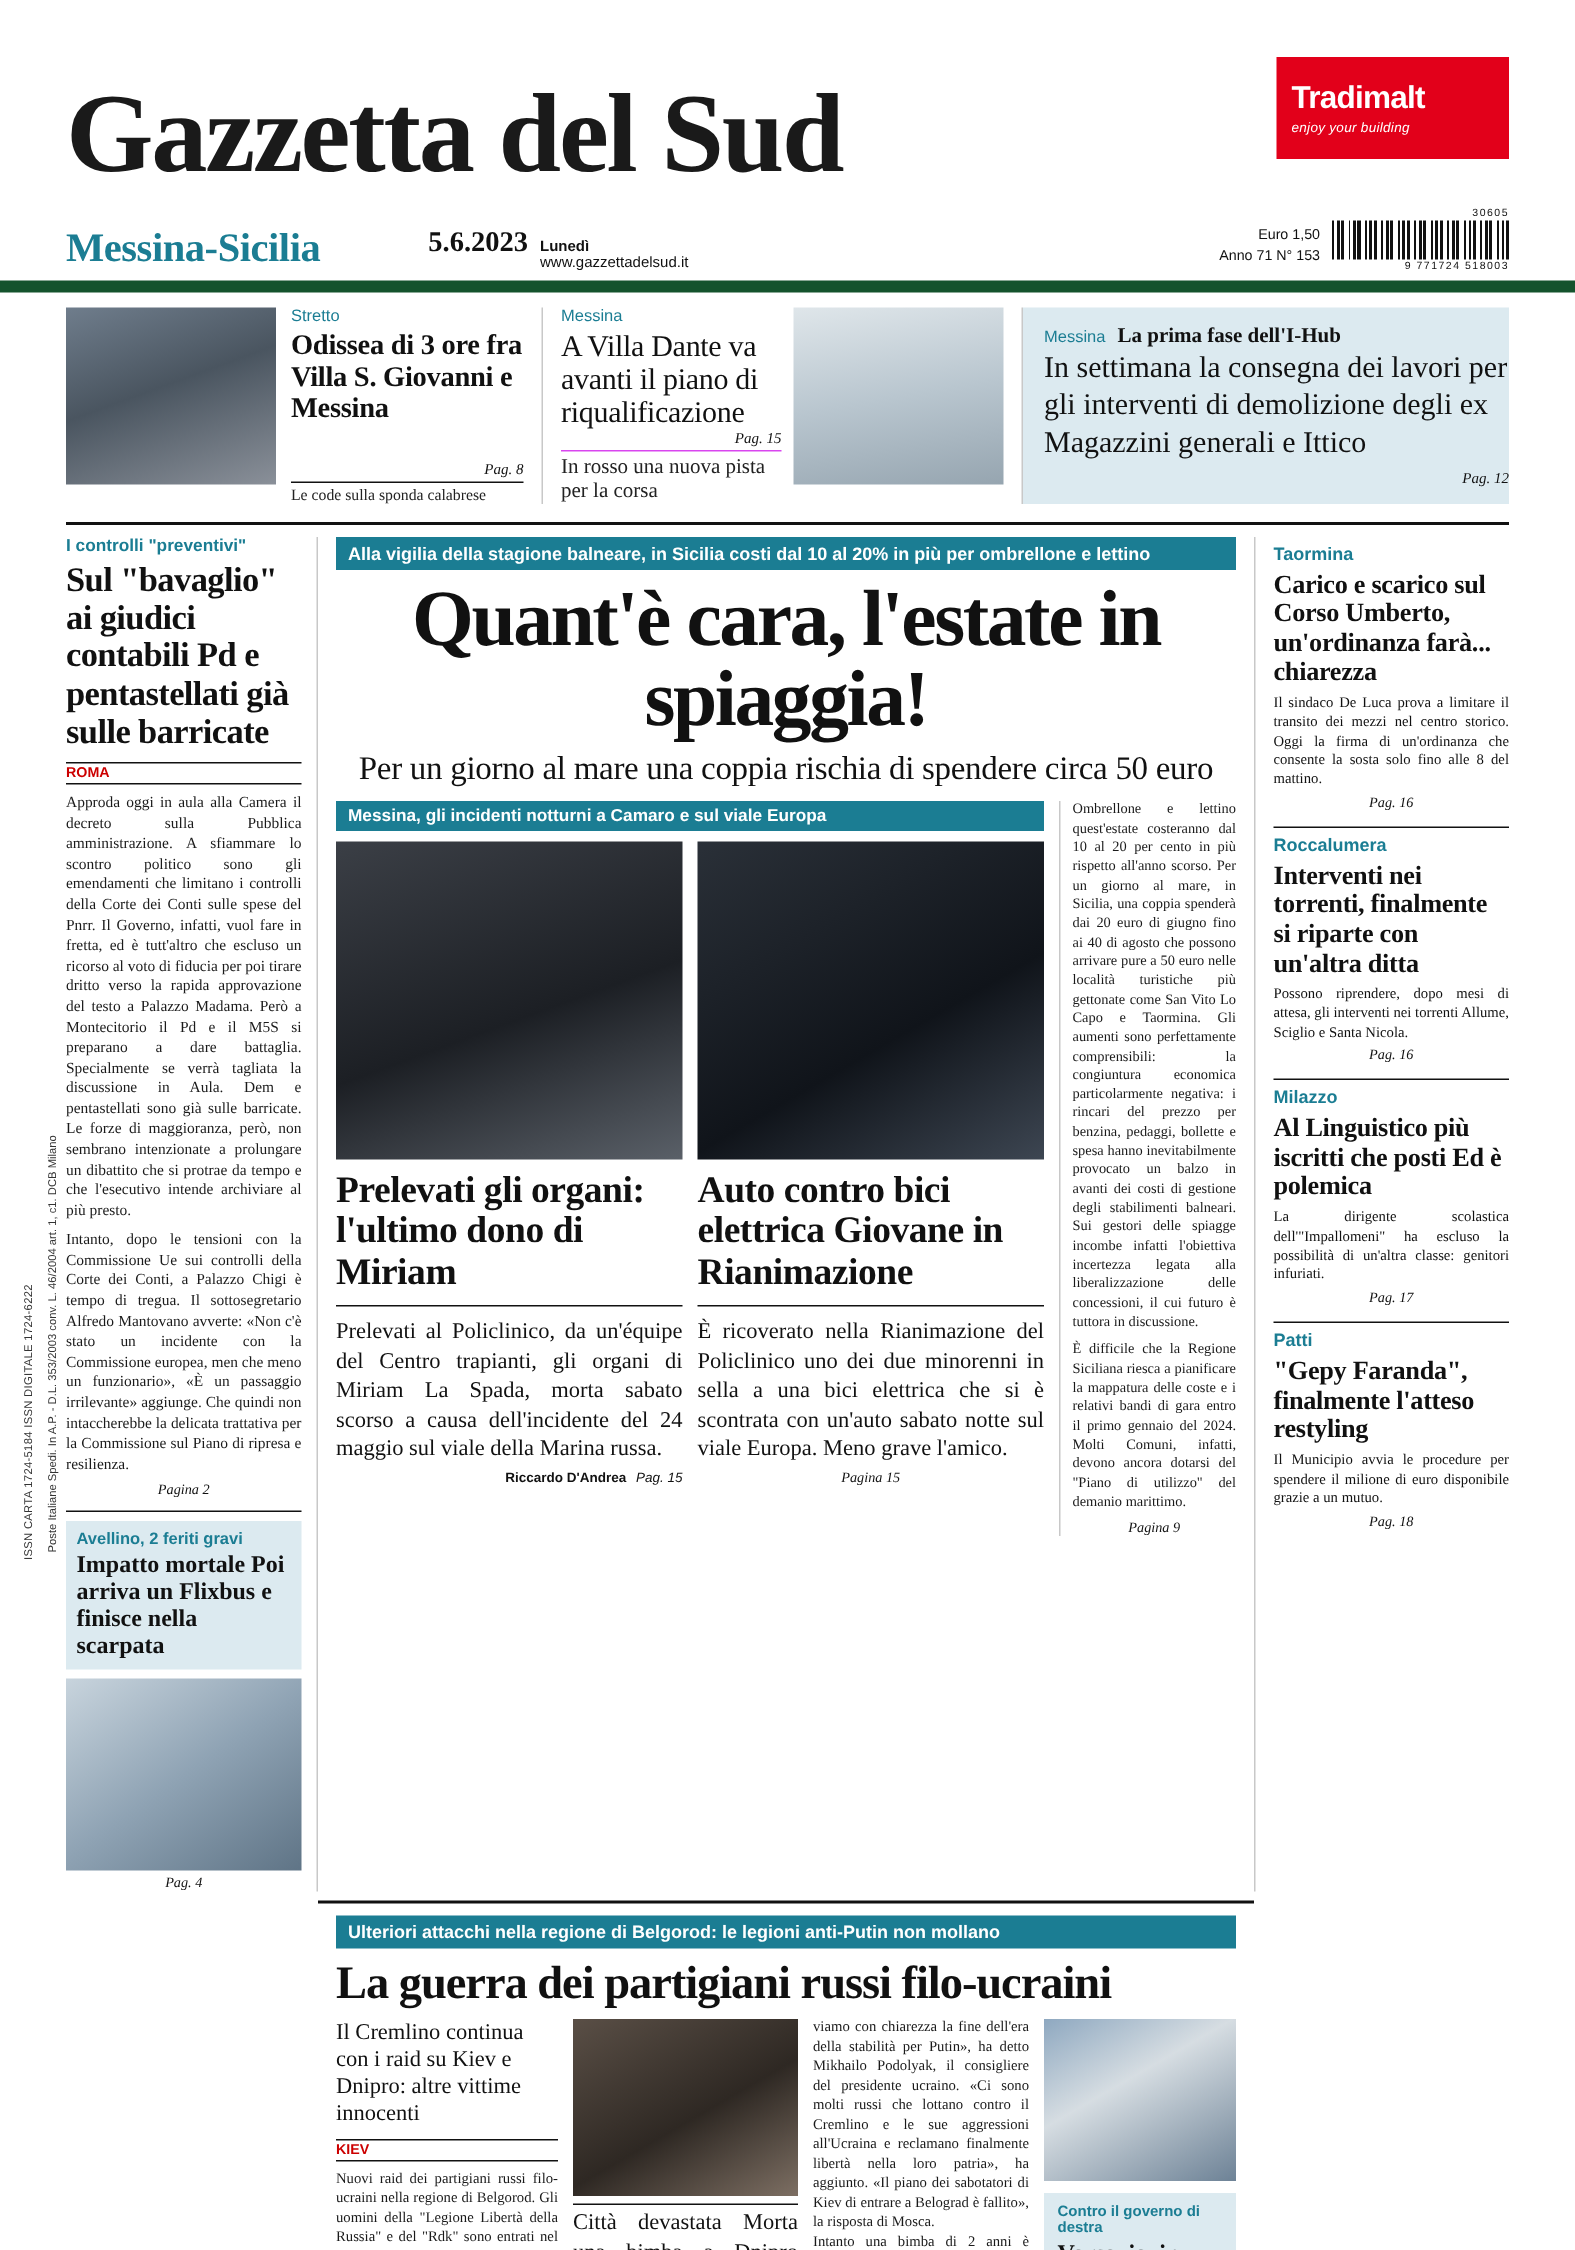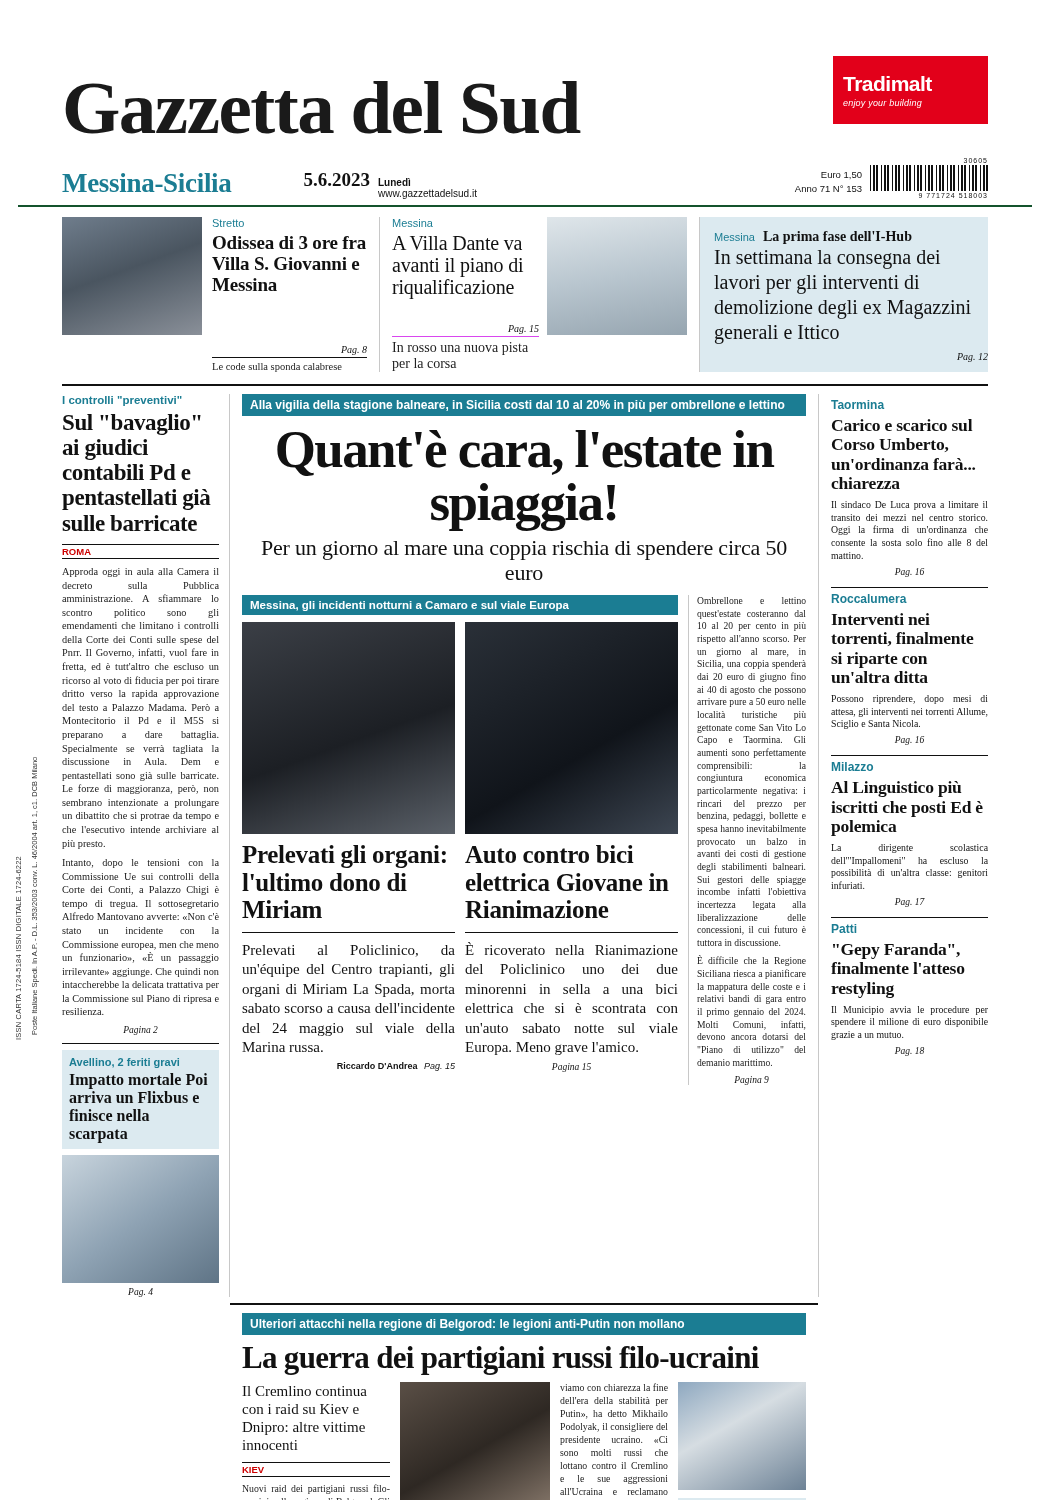--- a/index.html
+++ b/index.html
@@ -4,21 +4,21 @@
 <style>
   * { box-sizing: border-box; margin: 0; padding: 0; }
   body {
     width: 1050px; height: 1500px;
     background: #ffffff;
     font-family: "Liberation Serif", serif;
     color: #111;
     position: relative;
     overflow: hidden;
   }
-  .page { position: relative; width: 1050px; height: 1064px; padding: 18px; }
+  .page { position: relative; width: 1050px; height: 1064px; padding: 0; }
 
   
   .masthead { padding: 52px 44px 0 44px; position: relative; }
   .masthead-title {
     font-family: "Liberation Serif", serif;
     font-weight: 700;
     font-size: 75px;
     letter-spacing: -1.5px;
     line-height: 1.02;
     color: #1a1a1a;
@@ -28,21 +28,21 @@
     width: 155px; height: 68px; background: #e2001a;
     color: #fff; display: flex; flex-direction: column;
     justify-content: center; padding-left: 10px;
   }
   .ad-tradimalt .t1 { font-family: "Liberation Sans", sans-serif; font-weight: 700; font-size: 21px; letter-spacing: -0.5px; }
   .ad-tradimalt .t2 { font-family: "Liberation Sans", sans-serif; font-size: 9px; font-style: italic; letter-spacing: 0.2px; margin-top: 2px;}
 
   .sub-head {
     display: flex; align-items: flex-end;
     padding: 10px 44px 6px 44px;
-    border-bottom: 2px solid #14532d;
+    border-bottom: 8px solid #14532d;
     position: relative;
   }
   .edition {
     font-family: "Liberation Serif", serif;
     font-weight: 700; font-size: 27px; color: #1b7d93; letter-spacing: -0.3px;
   }
   .dateblock { margin-left: 72px; display: flex; align-items: baseline; gap: 8px; }
   .dateblock .d1 { font-family: "Liberation Serif", serif; font-weight: 700; font-size: 19px; }
   .dateblock .d2 { font-family: "Liberation Sans", sans-serif; font-size: 10px; font-weight: 700; }
   .dateblock .d3 { font-family: "Liberation Sans", sans-serif; font-size: 10px; }

